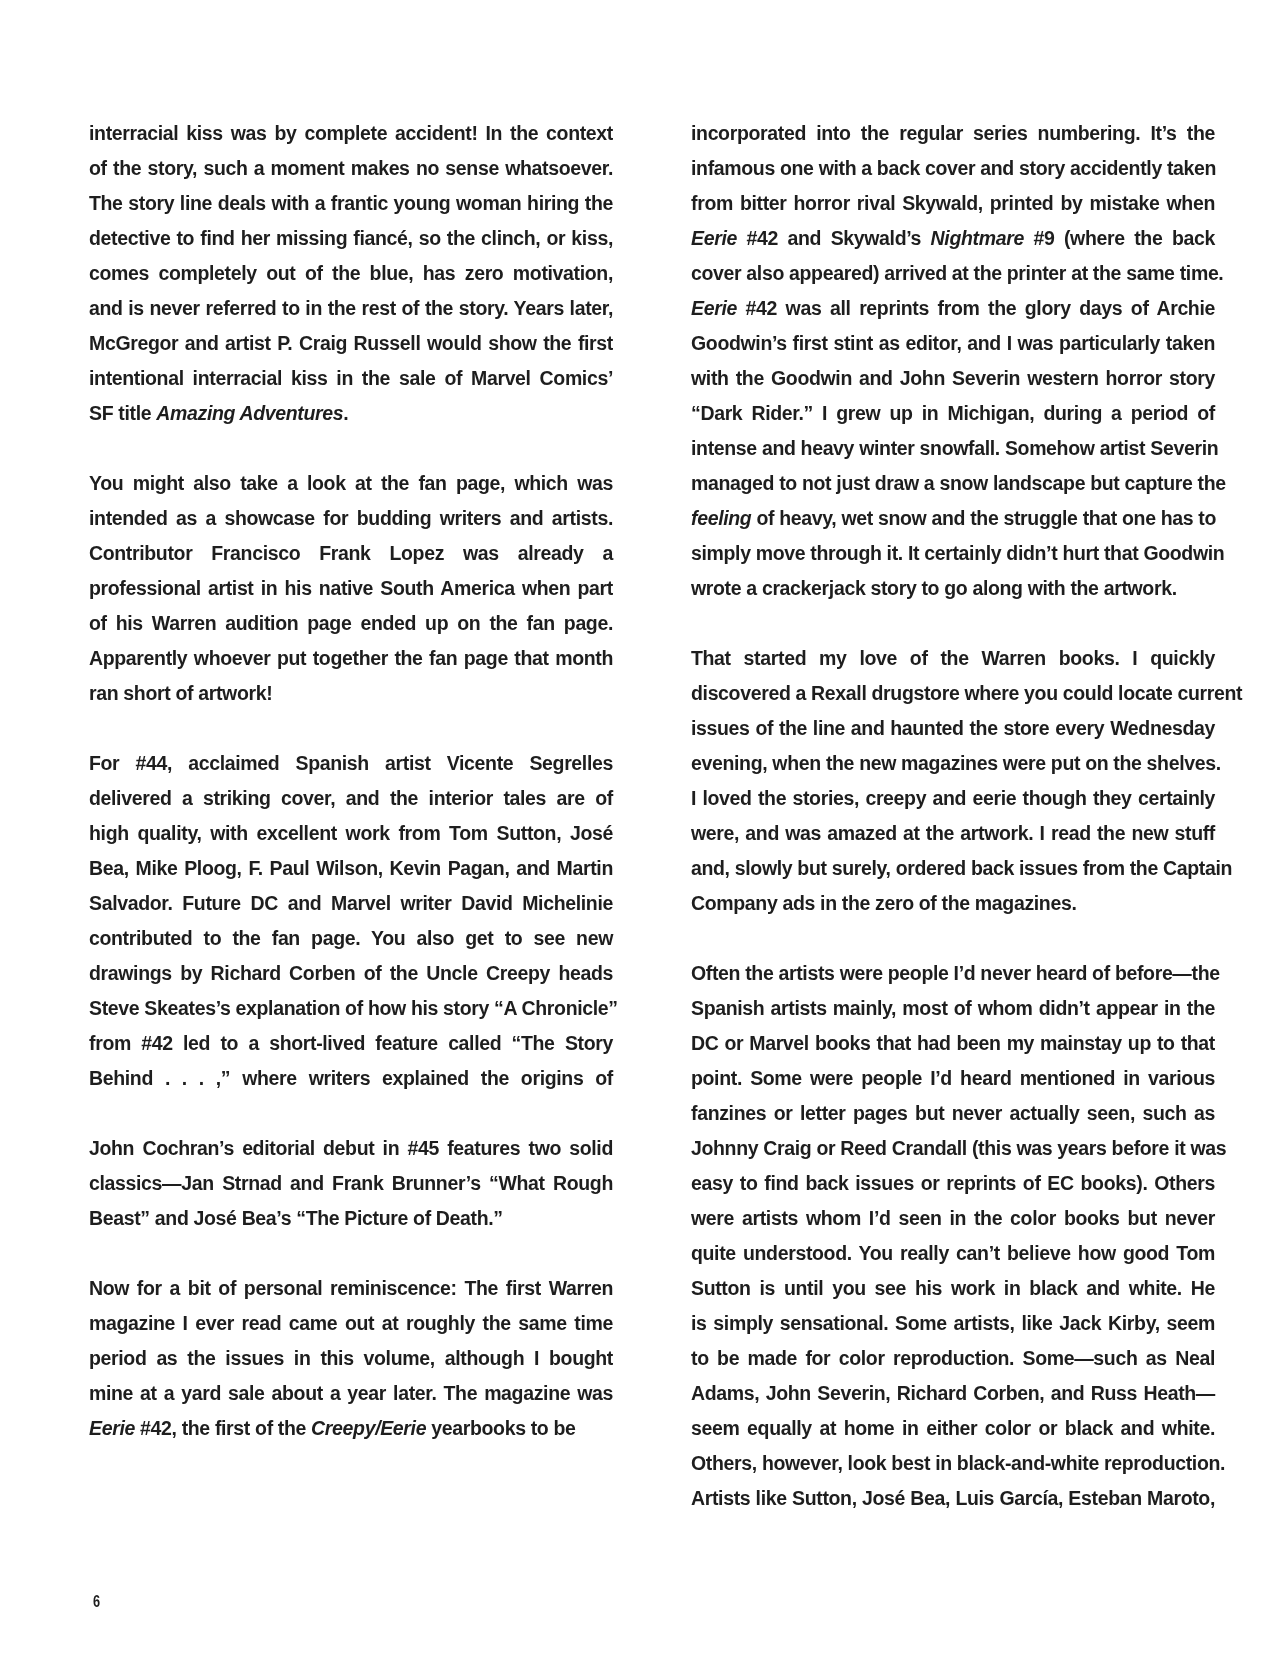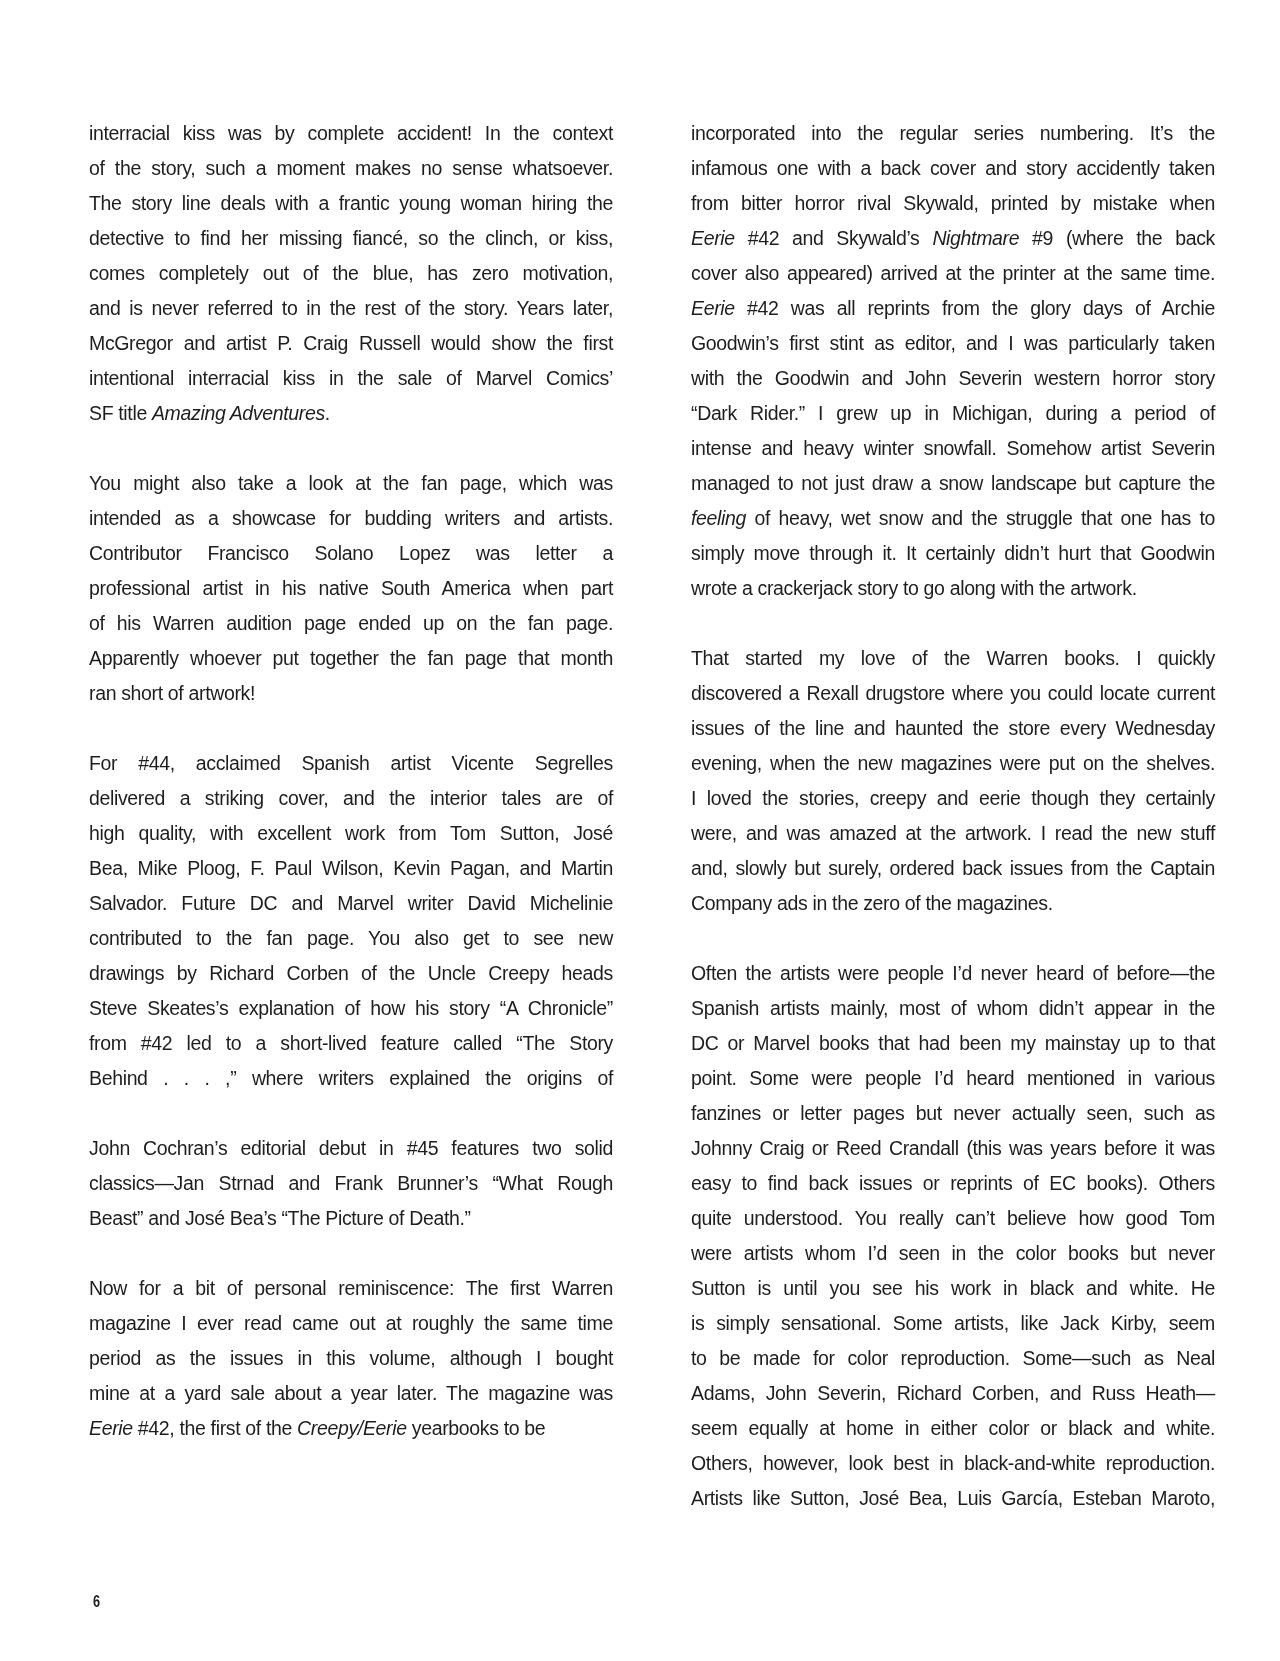--- a/index.html
+++ b/index.html
@@ -7,21 +7,21 @@
   .page { position: absolute; left: 0; top: 0; width: 1280px; height: 1661px; background: #fff; }
   .col {
     position: absolute; top: 116px; width: 524px;
     font-family: "Liberation Sans Narrow", "Liberation Sans", sans-serif;
     font-size: 19.5px; line-height: 35px; color: #1e1e1e;
     text-align: justify;
     letter-spacing: -0.35px;
   }
   .col.left { left: 89px; }
   .col.right { left: 691px; }
-  .para { margin: 0 0 35px 0; }
+  .para { margin: 0 0 35px 0; font-weight: bold; }
   .para:last-child { margin-bottom: 0; }
   .line { display: block; white-space: nowrap; height: 35px; text-align-last: justify; }
   .line.last { text-align-last: left; }
   i { font-style: italic; }
   .page-number {
     position: absolute; left: 93px; top: 1592px;
     font-family: "Liberation Sans", sans-serif; font-weight: bold;
     font-size: 17px; color: #1e1e1e; transform: scaleX(0.75); transform-origin: left top;
   }
 </style>
@@ -37,21 +37,21 @@
         <span class="line">detective to find her missing fiancé, so the clinch, or kiss,</span>
         <span class="line">comes completely out of the blue, has zero motivation,</span>
         <span class="line">and is never referred to in the rest of the story. Years later,</span>
         <span class="line">McGregor and artist P. Craig Russell would show the first</span>
         <span class="line">intentional interracial kiss in the sale of Marvel Comics’</span>
         <span class="line last">SF title <i>Amazing Adventures</i>.</span>
       </div>
       <div class="para">
         <span class="line">You might also take a look at the fan page, which was</span>
         <span class="line">intended as a showcase for budding writers and artists.</span>
-        <span class="line">Contributor Francisco Solano Lopez was letter a</span>
+        <span class="line">Contributor Francisco Frank Lopez was already a</span>
         <span class="line">professional artist in his native South America when part</span>
         <span class="line">of his Warren audition page ended up on the fan page.</span>
         <span class="line">Apparently whoever put together the fan page that month</span>
         <span class="line last">ran short of artwork!</span>
       </div>
       <div class="para">
         <span class="line">For #44, acclaimed Spanish artist Vicente Segrelles</span>
         <span class="line">delivered a striking cover, and the interior tales are of</span>
         <span class="line">high quality, with excellent work from Tom Sutton, José</span>
         <span class="line">Bea, Mike Ploog, F. Paul Wilson, Kevin Pagan, and Martin</span>
@@ -103,22 +103,22 @@
         <span class="line last">Company ads in the zero of the magazines.</span>
       </div>
       <div class="para">
         <span class="line">Often the artists were people I’d never heard of before—the</span>
         <span class="line">Spanish artists mainly, most of whom didn’t appear in the</span>
         <span class="line">DC or Marvel books that had been my mainstay up to that</span>
         <span class="line">point. Some were people I’d heard mentioned in various</span>
         <span class="line">fanzines or letter pages but never actually seen, such as</span>
         <span class="line">Johnny Craig or Reed Crandall (this was years before it was</span>
         <span class="line">easy to find back issues or reprints of EC books). Others</span>
+        <span class="line">were artists whom I’d seen in the color books but never</span>
         <span class="line">quite understood. You really can’t believe how good Tom</span>
-        <span class="line">were artists whom I’d seen in the color books but never</span>
         <span class="line">Sutton is until you see his work in black and white. He</span>
         <span class="line">is simply sensational. Some artists, like Jack Kirby, seem</span>
         <span class="line">to be made for color reproduction. Some—such as Neal</span>
         <span class="line">Adams, John Severin, Richard Corben, and Russ Heath—</span>
         <span class="line">seem equally at home in either color or black and white.</span>
         <span class="line">Others, however, look best in black-and-white reproduction.</span>
         <span class="line">Artists like Sutton, José Bea, Luis García, Esteban Maroto,</span>
       </div>
     </div>
   <div class="page-number">6</div>

